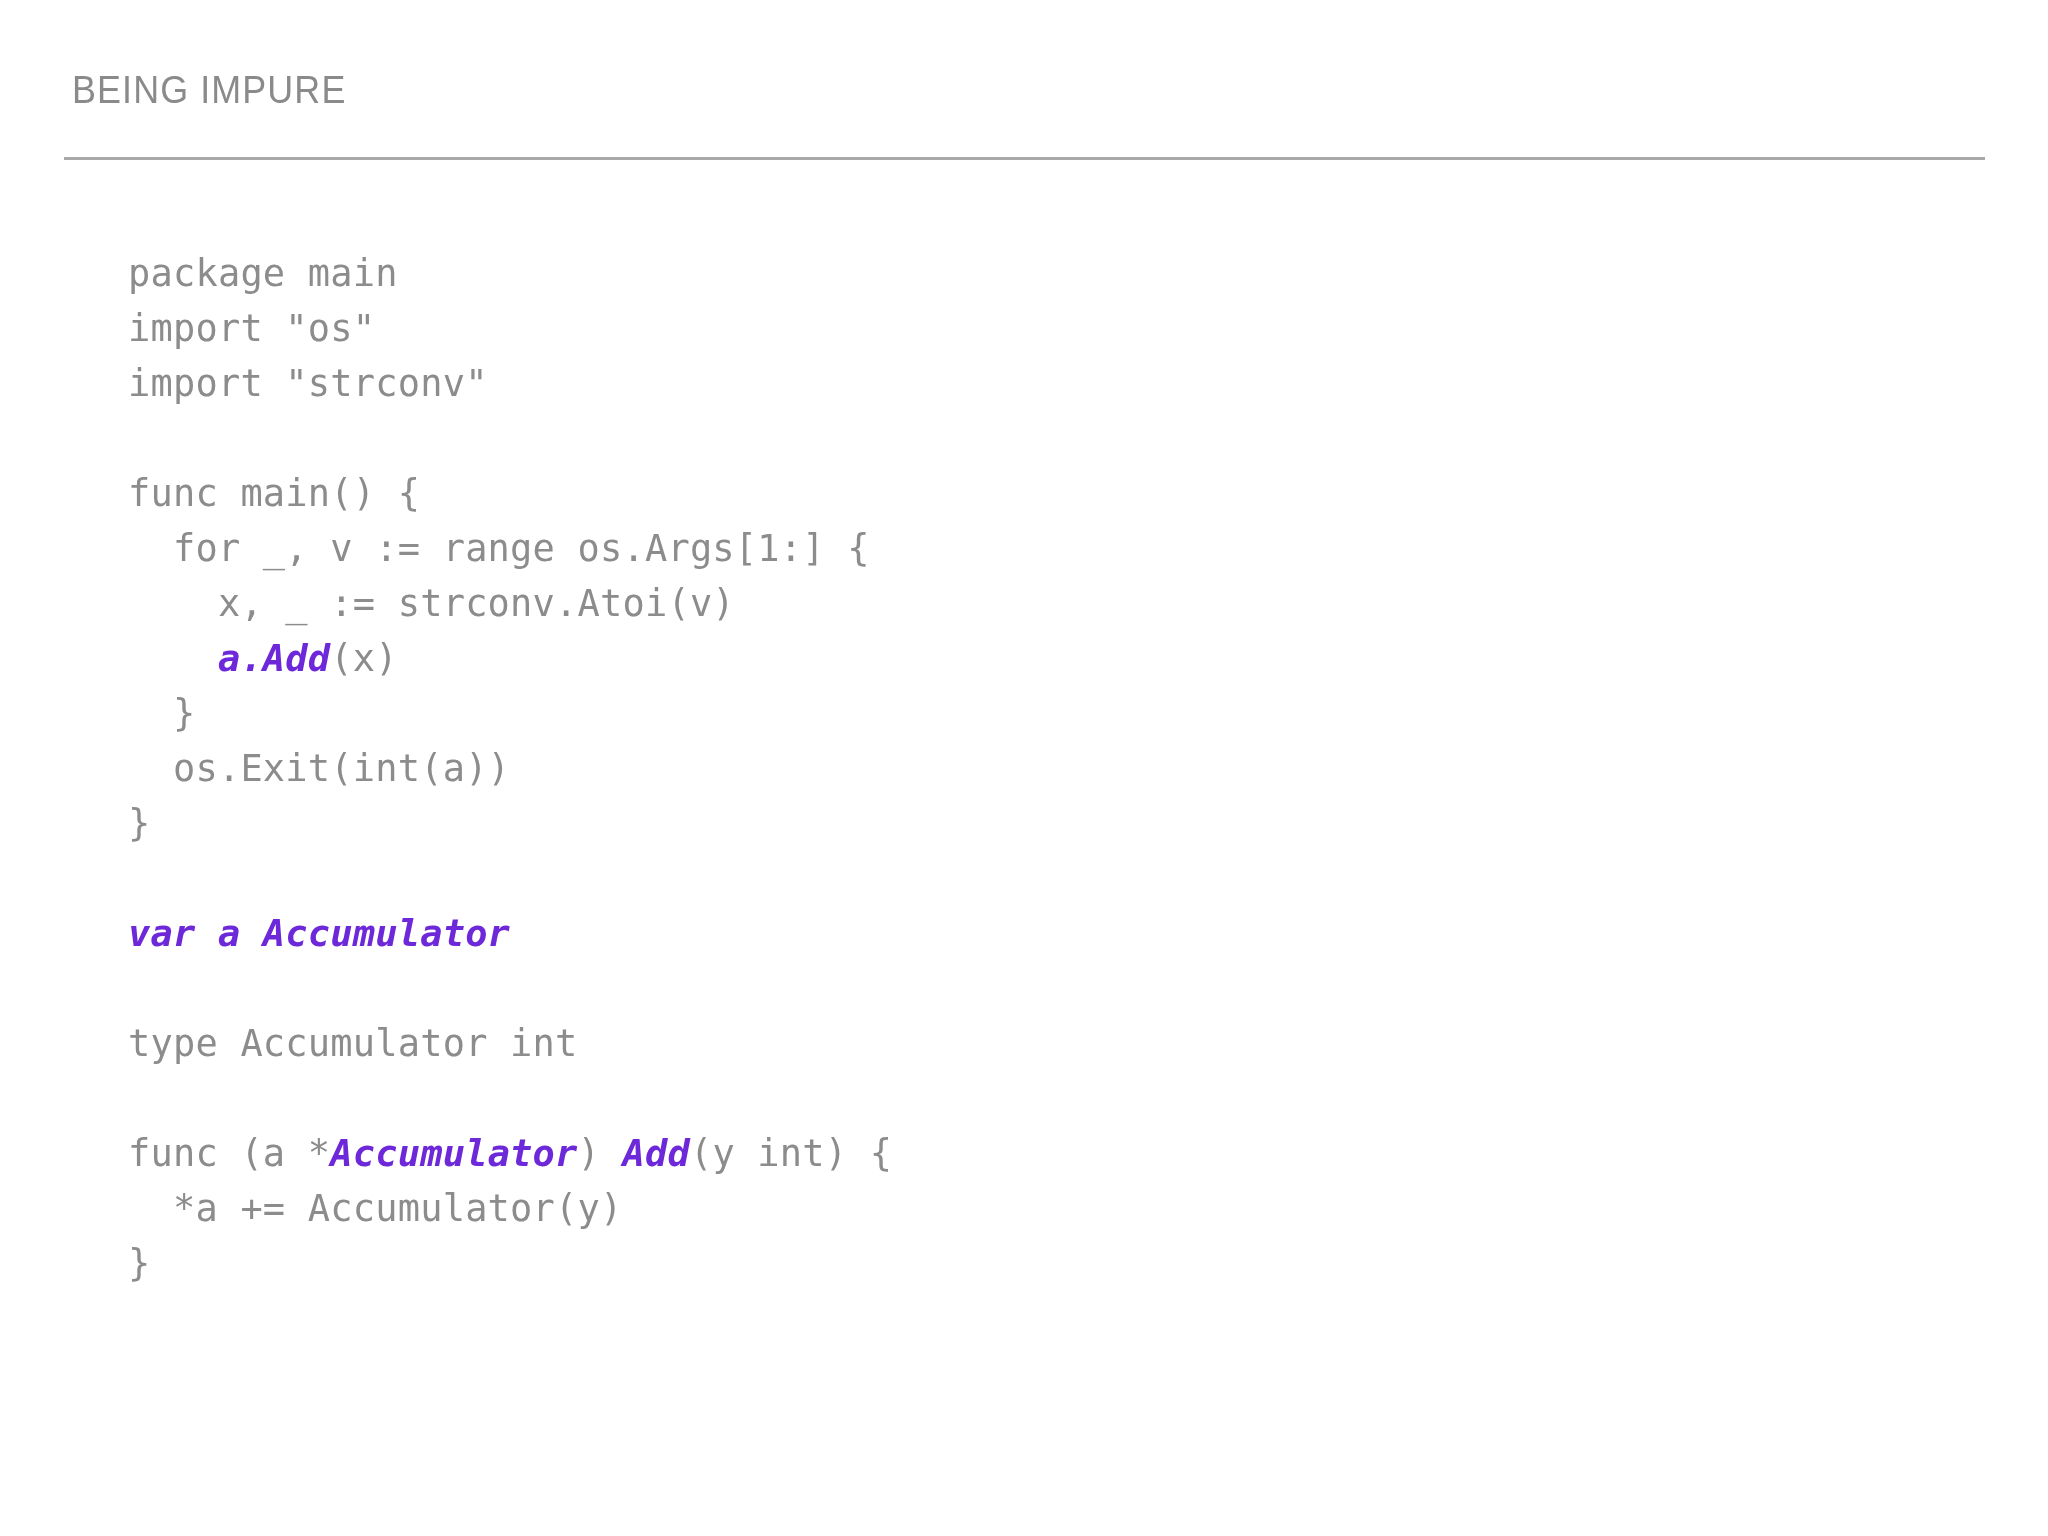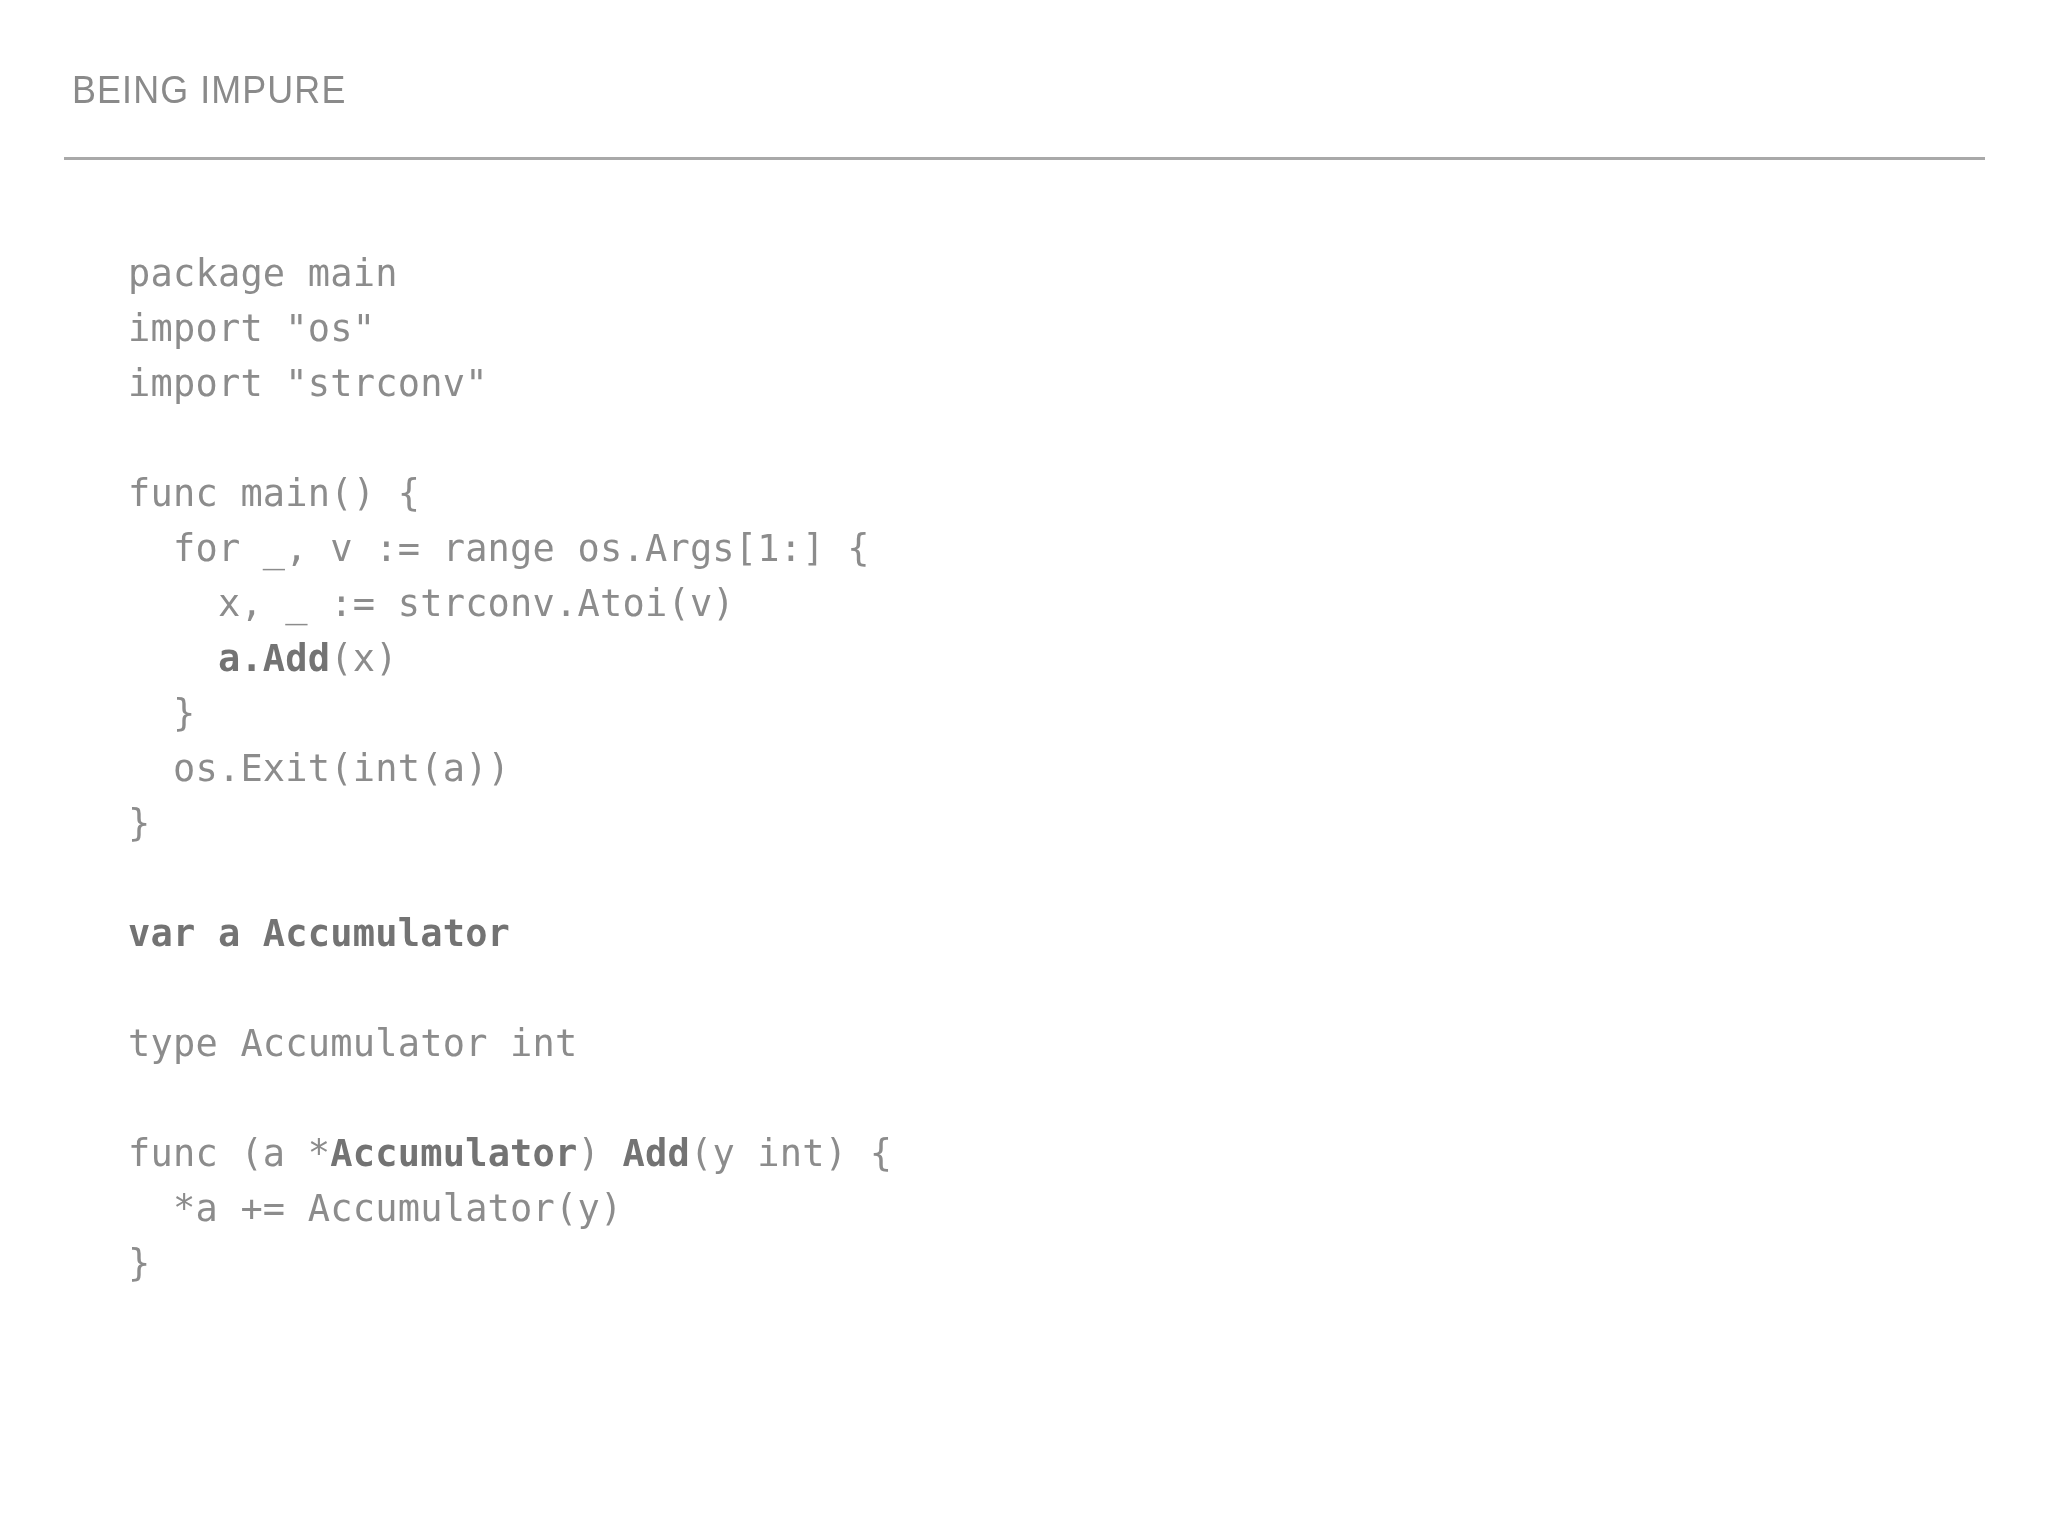--- a/index.html
+++ b/index.html
@@ -59,22 +59,23 @@
     letter-spacing: 0.2px;
   }
   .code-line {
     height: 55px;
     white-space: pre;
   }
   .code-line.blank {
     height: 55px;
   }
   .hl {
-    color: #737373;
+    color: #6d28d9;
     font-weight: 700;
+    font-style: italic;
   }
   .dim {
     color: #8c8c8c;
     font-weight: 400;
   }
 </style>
 </head>
 <body>
 
 <div id="slide-header">

